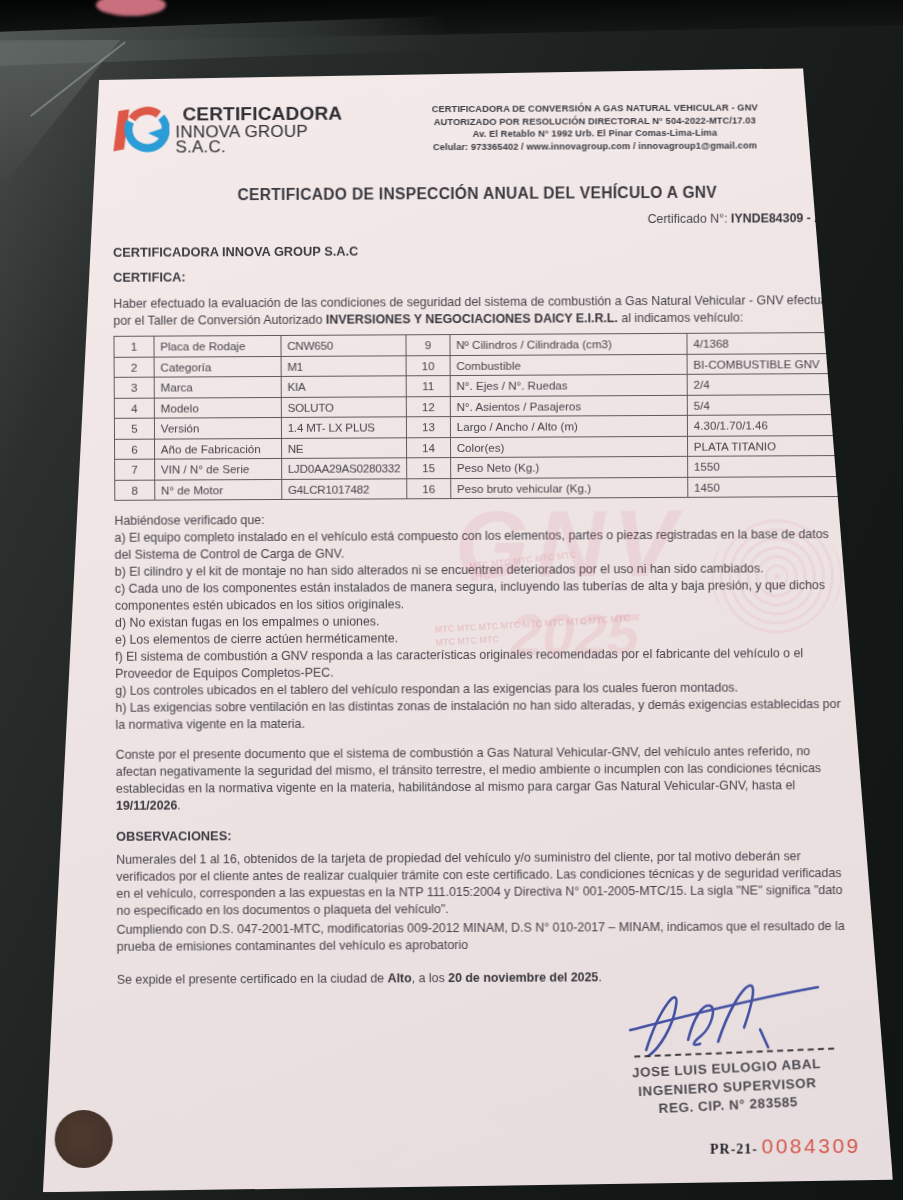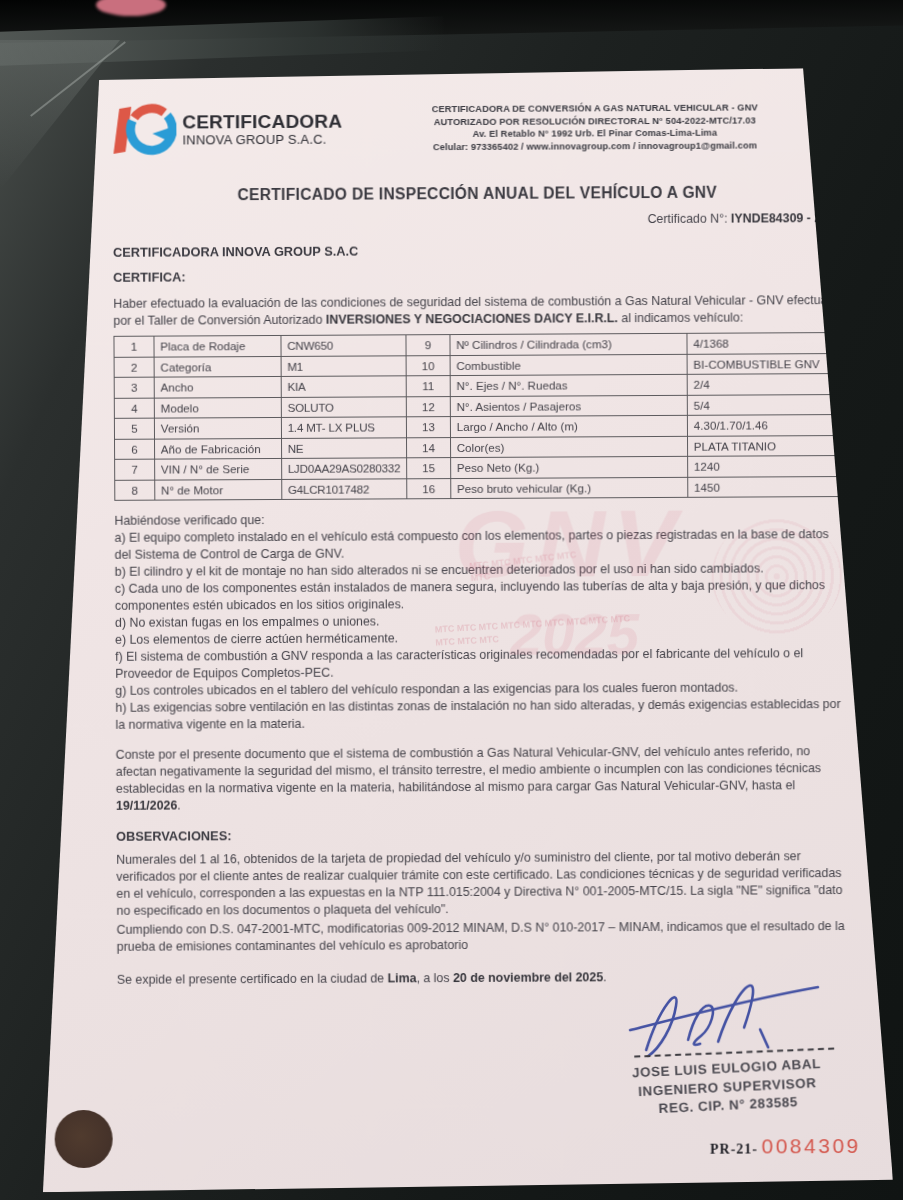--- a/index.html
+++ b/index.html
@@ -37,21 +37,21 @@
   .wm-mtc{ position:absolute; left:395px; top:552px; width:210px; font-size:9px; font-weight:bold;
     color:rgba(205,90,115,.22); line-height:13px; transform:rotate(-3deg); }
   .wm-mtc2{ position:absolute; left:430px; top:488px; width:120px; font-size:9px; font-weight:bold;
     color:rgba(205,90,115,.20); line-height:12px; transform:rotate(-6deg); }
   .wm-circle{ position:absolute; left:672px; top:452px; width:130px; height:120px; border-radius:50%;
     background:repeating-radial-gradient(circle at 50% 50%, rgba(213,110,134,.10) 0 3px, rgba(213,110,134,0) 3px 9px); }
 
   .hdr{ display:flex; align-items:flex-start; margin-top:4px; height:60px; }
   .logo-box{ display:flex; align-items:center; gap:6px; width:230px; }
   .logo-text .l1{ font-size:19px; font-weight:bold; color:#2e2e34; letter-spacing:.2px; line-height:20px;text-align:right; }
-  .logo-text .l2{ font-size:13px; color:#2e2e34; line-height:15px; letter-spacing:.2px; }
+  .logo-text .l2{ font-size:17px; color:#2e2e34; line-height:15px; letter-spacing:.2px; }
   .hdr-right{ flex:1; text-align:center; font-size:9.3px; font-weight:bold; color:#3a3a41;
     line-height:12.6px; padding:3px 4px 0 10px; letter-spacing:.1px; }
 
   .doc-title{ text-align:center; margin-top:24px; font-size:15.6px; font-weight:bold; color:#3b3a41;
     letter-spacing:.3px; line-height:20px; }
   .cert-no{ text-align:right; margin-top:8px; font-size:12.4px; line-height:16px; }
   .cert-no b{ color:#38373d; }
   .company-line{ margin-top:14px; font-weight:bold; color:#3b3a41; font-size:12.8px; line-height:17px; }
   .certifica-line{ margin-top:8px; font-weight:bold; color:#3b3a41; font-size:12.8px; line-height:17px; }
   .intro{ margin-top:10px; }
@@ -151,21 +151,21 @@
         <tr>
           <td class="num">2</td>
           <td class="lab1">Categoría</td>
           <td class="val1">M1</td>
           <td class="num2">10</td>
           <td class="lab2">Combustible</td>
           <td class="val2">BI-COMBUSTIBLE GNV</td>
         </tr>
         <tr>
           <td class="num">3</td>
-          <td class="lab1">Ancho</td>
+          <td class="lab1">Marca</td>
           <td class="val1">KIA</td>
           <td class="num2">11</td>
           <td class="lab2">N°. Ejes / N°. Ruedas</td>
           <td class="val2">2/4</td>
         </tr>
         <tr>
           <td class="num">4</td>
           <td class="lab1">Modelo</td>
           <td class="val1">SOLUTO</td>
           <td class="num2">12</td>
@@ -187,21 +187,21 @@
           <td class="num2">14</td>
           <td class="lab2">Color(es)</td>
           <td class="val2">PLATA TITANIO</td>
         </tr>
         <tr>
           <td class="num">7</td>
           <td class="lab1">VIN / N° de Serie</td>
           <td class="val1">LJD0AA29AS0280332</td>
           <td class="num2">15</td>
           <td class="lab2">Peso Neto (Kg.)</td>
-          <td class="val2">1240</td>
+          <td class="val2">1550</td>
         </tr>
         <tr>
           <td class="num">8</td>
           <td class="lab1">N° de Motor</td>
           <td class="val1">G4LCR1017482</td>
           <td class="num2">16</td>
           <td class="lab2">Peso bruto vehicular (Kg.)</td>
           <td class="val2">1450</td>
         </tr>
       </tbody>
@@ -222,21 +222,21 @@
 
     <p class="conste">
       <span>Conste por el presente documento que el sistema de combustión a Gas Natural Vehicular-GNV, del vehículo antes referido, no afectan negativamente la seguridad del mismo, el tránsito terrestre, el medio ambiente o incumplen con las condiciones técnicas establecidas en la normativa vigente en la materia, habilitándose al mismo para cargar Gas Natural Vehicular-GNV, hasta el </span><b class="inline">19/11/2026</b><span>.</span>
     </p>
 
     <p class="obs-h">OBSERVACIONES:</p>
     <p class="obs1">Numerales del 1 al 16, obtenidos de la tarjeta de propiedad del vehículo y/o suministro del cliente, por tal motivo deberán ser verificados por el cliente antes de realizar cualquier trámite con este certificado. Las condiciones técnicas y de seguridad verificadas en el vehículo, corresponden a las expuestas en la NTP 111.015:2004 y Directiva N° 001-2005-MTC/15. La sigla "NE" significa "dato no especificado en los documentos o plaqueta del vehículo".</p>
     <p class="obs2">Cumpliendo con D.S. 047-2001-MTC, modificatorias 009-2012 MINAM, D.S N° 010-2017 – MINAM, indicamos que el resultado de la prueba de emisiones contaminantes del vehículo es aprobatorio</p>
 
     <p class="issue">
-      <span>Se expide el presente certificado en la ciudad de </span><b class="inline">Lima</b><span>, a los </span><b class="inline">20 de noviembre del 2025</b><span>.</span>
+      <span>Se expide el presente certificado en la ciudad de </span><b class="inline">Alto</b><span>, a los </span><b class="inline">20 de noviembre del 2025</b><span>.</span>
     </p>
 
     <div class="sig-block">
       <svg class="sig-svg" width="210" height="84" viewBox="0 0 210 84">
         <g fill="none" stroke="#2e3f9b" stroke-width="2.6" stroke-linecap="round" opacity="0.88">
           <path d="M28,72 C42,28 62,6 58,28 C55,48 42,70 30,78"></path>
           <path d="M70,62 C75,42 84,26 92,28 C99,30 93,50 83,58 C74,65 73,69 82,66"></path>
           <path d="M100,64 C110,34 124,10 132,8 C139,7 133,30 126,50"></path>
           <path d="M12,52 C60,40 130,22 200,10"></path>
           <path d="M142,52 L150,70"></path>

